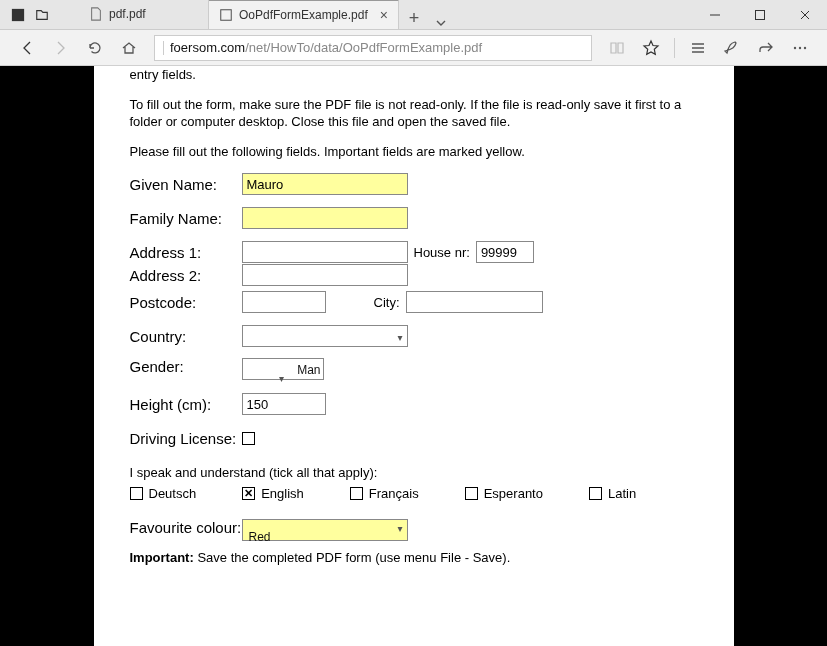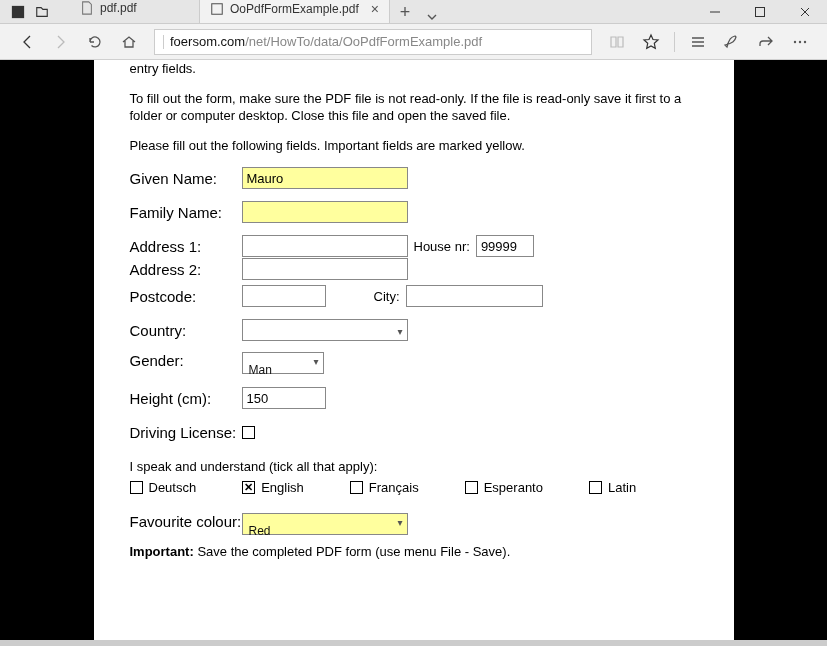--- a/index.html
+++ b/index.html
@@ -1,19 +1,19 @@
 <!DOCTYPE html>
 <html><head>
 <meta charset="utf-8">
 <style>
   * { box-sizing: border-box; margin: 0; padding: 0; }
   body { font-family: "Segoe UI", Arial, sans-serif; font-size: 13px; background: #ccc; width: 827px; height: 646px; overflow: hidden; }
   
   
-  .titlebar { height: 24px; background: #e6e6e6; display: flex; align-items: stretch; border-bottom: 1px solid #ccc; }
+  .titlebar { height: 30px; background: #e6e6e6; display: flex; align-items: stretch; border-bottom: 1px solid #ccc; gap: 9px; }
   .titlebar-left { display: flex; align-items: center; padding: 0 6px; }
   .titlebar-left .ticon { width: 16px; height: 16px; margin: 0 4px; color: #333; display: flex; align-items: center; justify-content: center; }
   .tabs { display: flex; align-items: flex-end; flex: 1; padding-left: 10px; }
   .tab { display: flex; align-items: center; height: 30px; padding: 0 10px; border-right: 1px solid #ccc; background: #e6e6e6; position: relative; cursor: pointer; gap: 6px; min-width: 130px; }
   .tab.active { background: #f2f2f2; border-top: 2px solid #999; }
   .tab .tabicon { width: 14px; height: 14px; color: #555; flex-shrink: 0; }
   .tab .tablabel { font-size: 12px; color: #333; white-space: nowrap; overflow: hidden; text-overflow: ellipsis; }
   .tab .closex { font-size: 14px; color: #555; margin-left: 6px; }
   .newtab { width: 30px; display: flex; align-items: center; justify-content: center; color: #555; font-size: 18px; cursor: pointer; }
   .tabchev { width: 24px; display: flex; align-items: center; justify-content: center; color: #555; }
@@ -40,21 +40,21 @@
   .label { width: 112px; font-size: 15px; }
   .tinput { height: 22px; border: 1px solid #888; background: #fff; font-size: 13px; padding: 0 4px; }
   .tinput.yellow { background: #ffff9e; }
   .tinput.w166 { width: 166px; }
   .tinput.w85  { width: 84px; }
   .tinput.w125 { width: 166px; }
   .tinput.w58b { width: 58px; }
   .drop { height: 22px; border: 1px solid #888; background: #fff; display: flex; align-items: flex-end; justify-content: space-between; padding: 0 2px; font-size: 12px; color: #111; cursor: pointer; }
   .drop .arrow { font-size: 10px; color: #555; padding-bottom: 3px; padding-right: 2px; }
   .drop.w166 { width: 166px; }
-  .drop.w82  { width: 82px; }
+  .drop.w82  { width: 82px; flex-direction: column; }
   .drop.yellow { background: #ffff9e; }
   .cropdrop .dval { position: relative; top: 4px; padding-left: 4px; }
   
   .sublabel { font-size: 13px; padding: 0 6px; }
   
   .chkbox { width: 13px; height: 13px; border: 1.5px solid #000; background: #fff; display: inline-flex; align-items: center; justify-content: center; font-size: 11px; line-height: 1; cursor: pointer; }
   .langs { display: flex; gap: 46px; margin-top: 4px; }
   .langitem { display: flex; align-items: center; gap: 6px; font-size: 13px; }
   
   .important { margin-top: 30px; }

